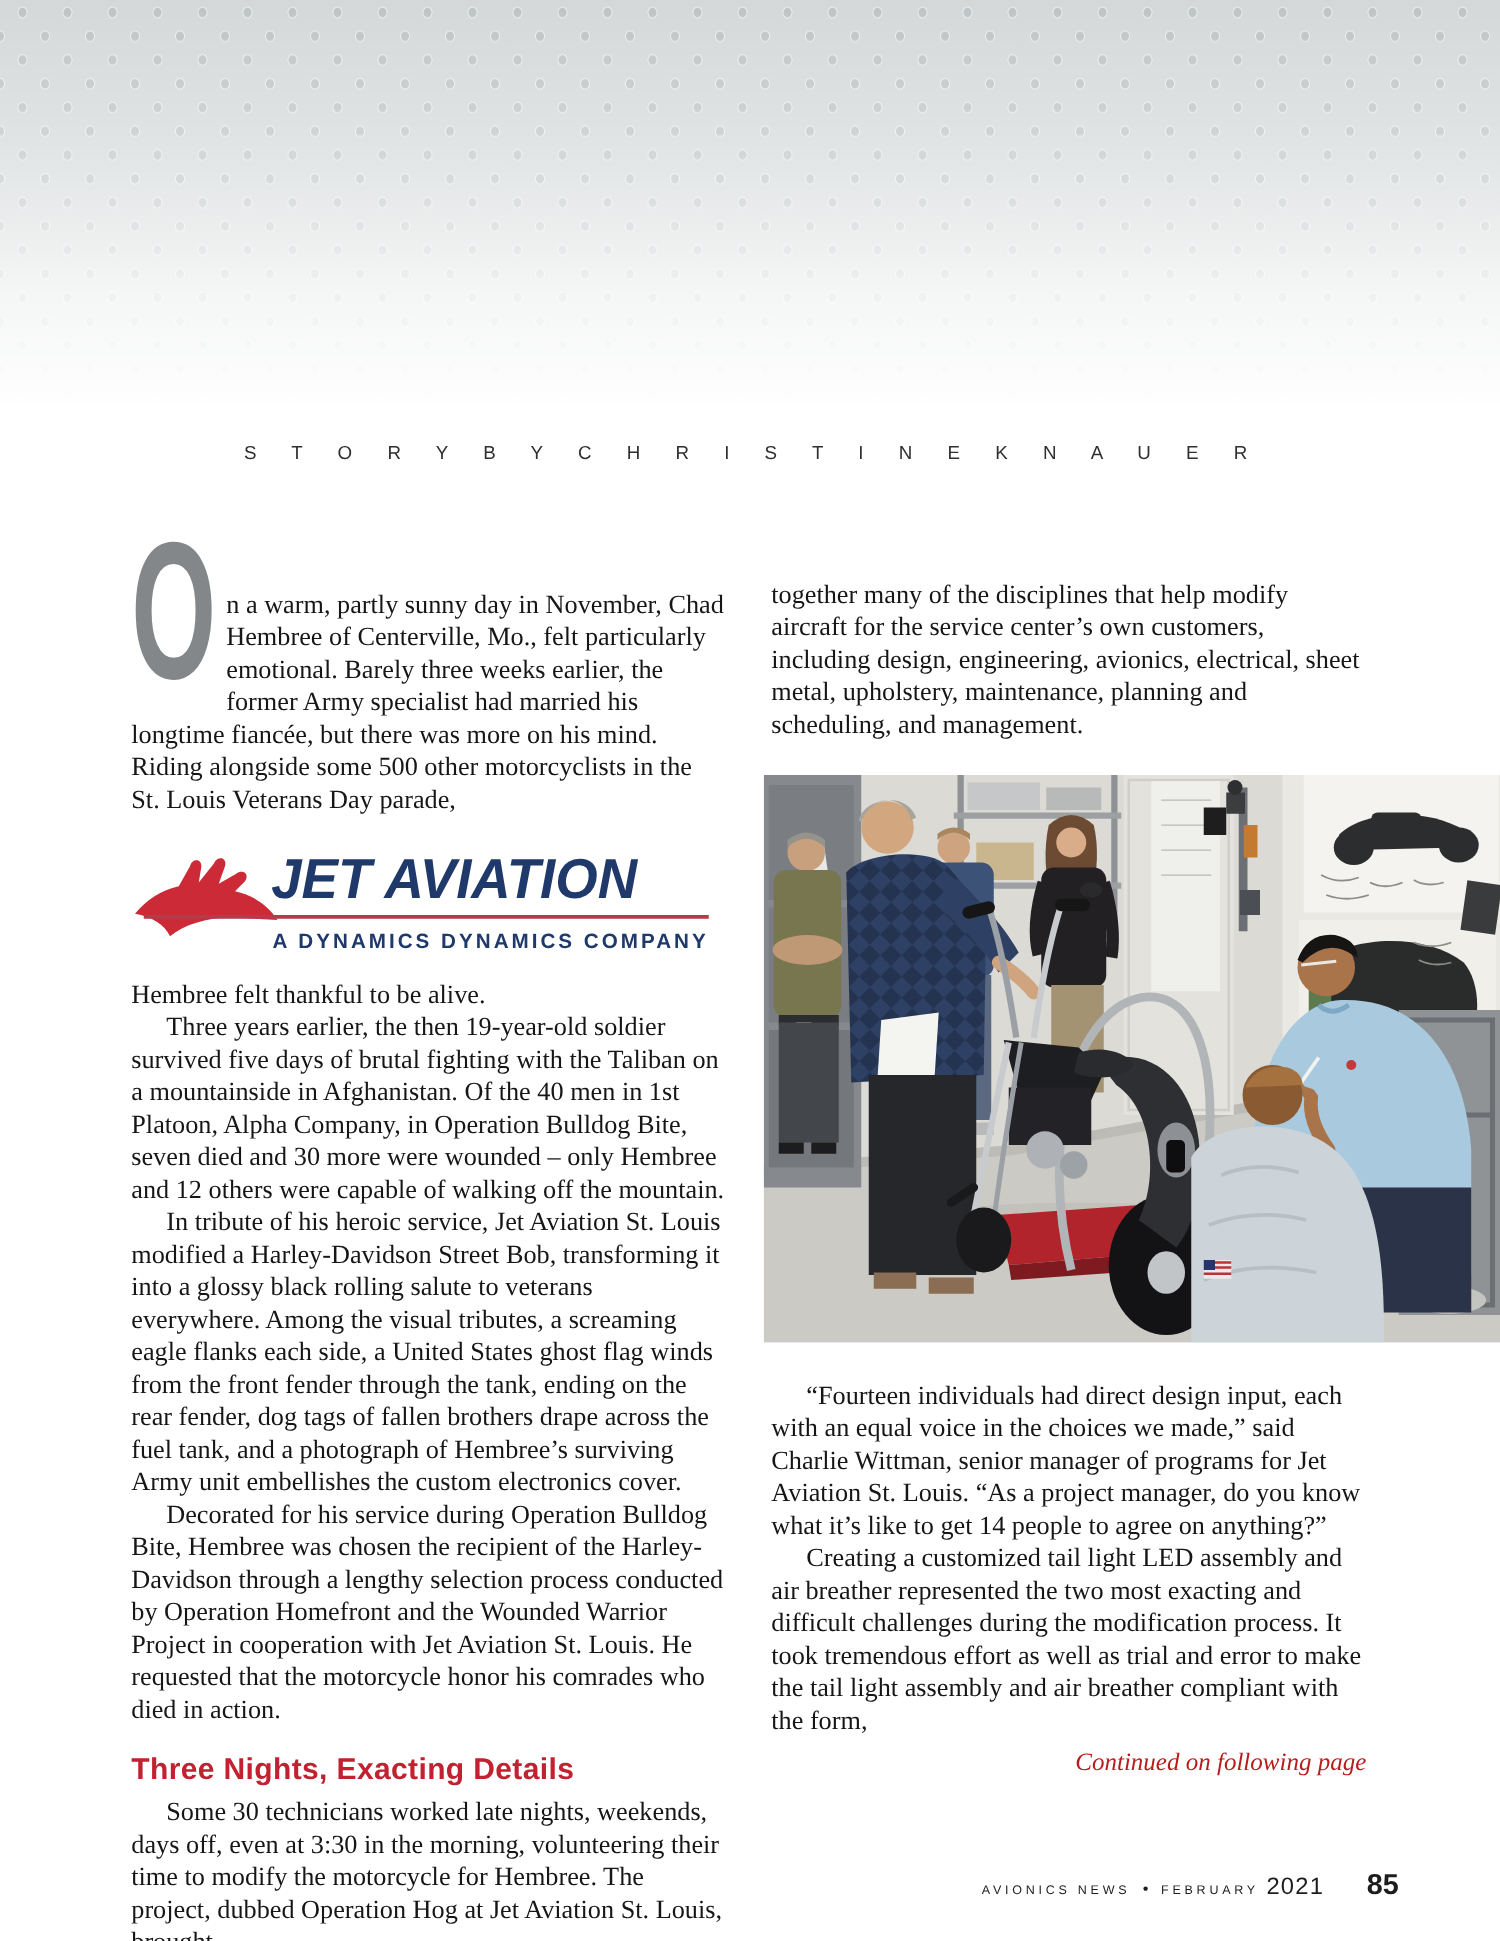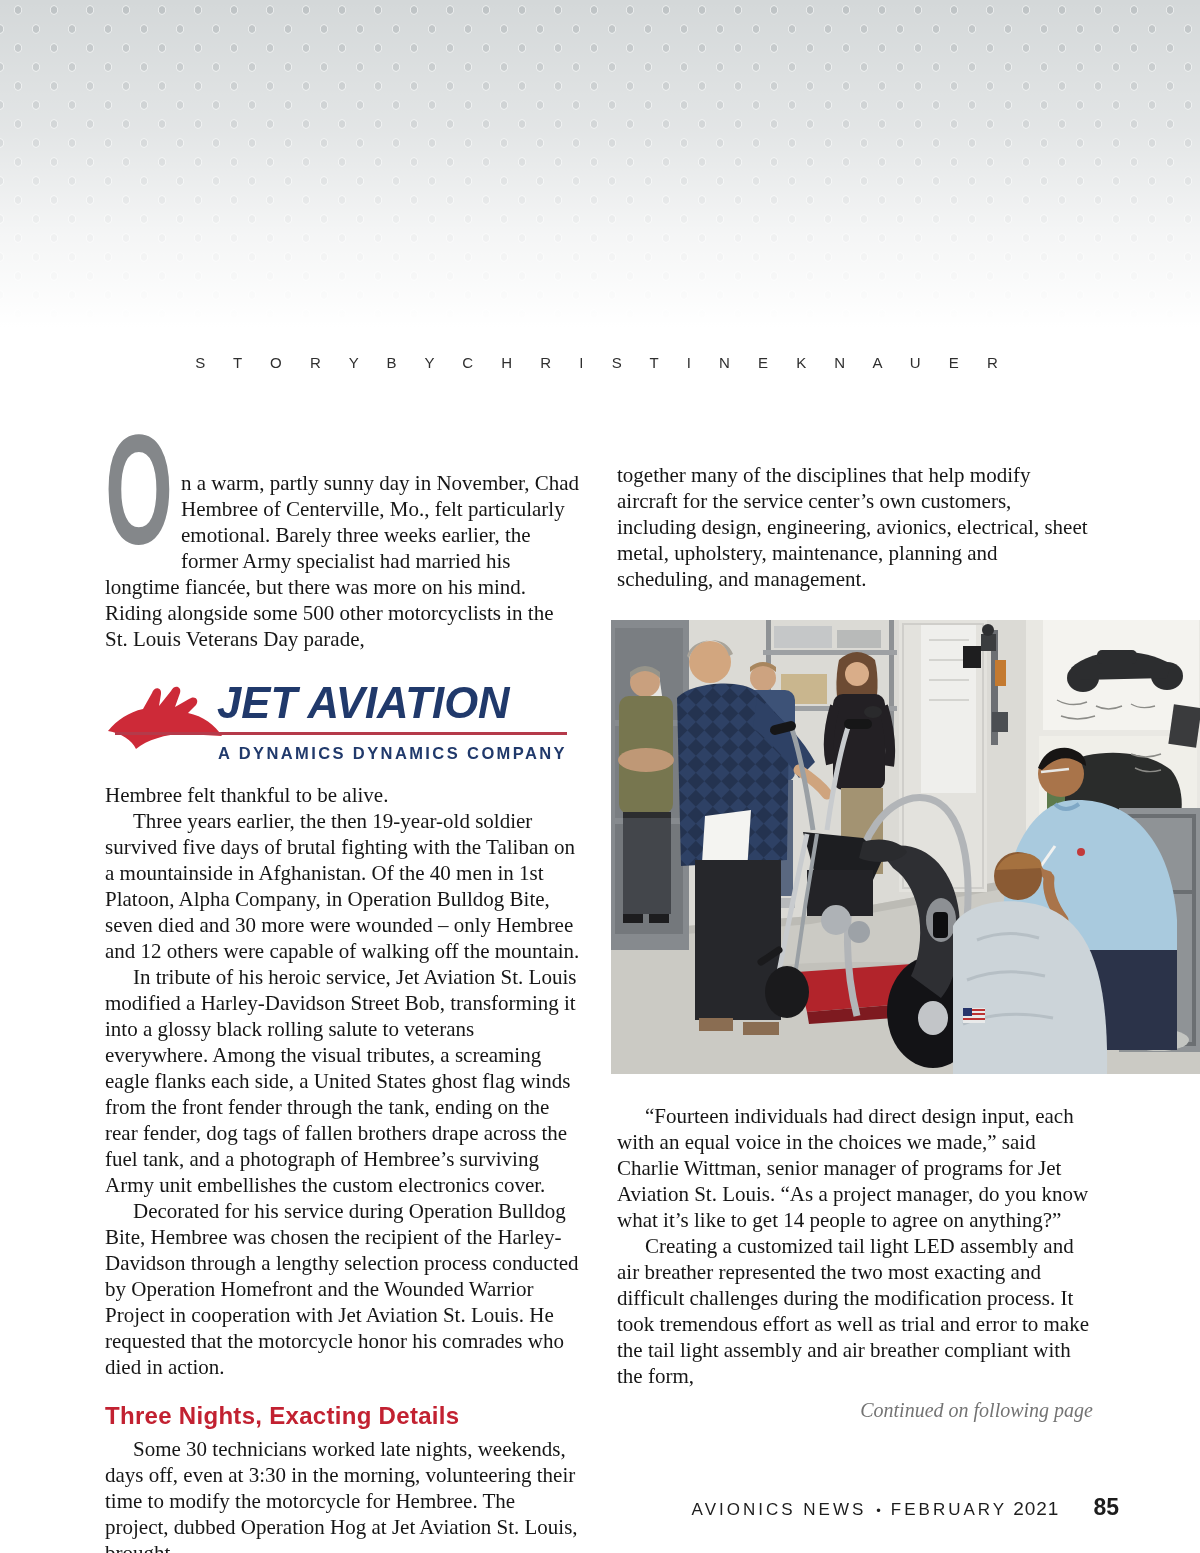--- a/index.html
+++ b/index.html
@@ -64,29 +64,29 @@
   .red-heading{
     margin:22px 0 6px 0;
     font-family:"Liberation Sans", sans-serif;font-weight:bold;
     font-size:24px;line-height:28px;letter-spacing:0.3px;color:#c22131;
   }
   
   .photo{margin:28px 0 0 -6px;width:589px;height:454px;line-height:0;}
   
   .continued{
     margin-top:8px;text-align:right;
-    font-style:italic;font-size:20px;color:#737373;
+    font-style:italic;font-size:20px;color:#b91c1c;
   }
   
   .footer{
     position:absolute;top:1494px;right:105px;
     font-family:"Liberation Sans", sans-serif;color:#1d1d1d;
     display:flex;align-items:baseline;white-space:nowrap;
   }
-  .footer .mag,.footer .month{font-size:17px;letter-spacing:3px;}
+  .footer .mag,.footer .month{font-size:10px;letter-spacing:3px;}
   .footer .bullet{font-size:13px;margin:0 10px;}
   .footer .year{font-size:19px;letter-spacing:1px;margin-left:6px;}
   .footer .pagenum{font-size:23px;font-weight:bold;margin-left:34px;letter-spacing:0;}
 </style>
 </head>
 <body>
 
 <div class="page">
 
   <div class="top-texture"></div>

